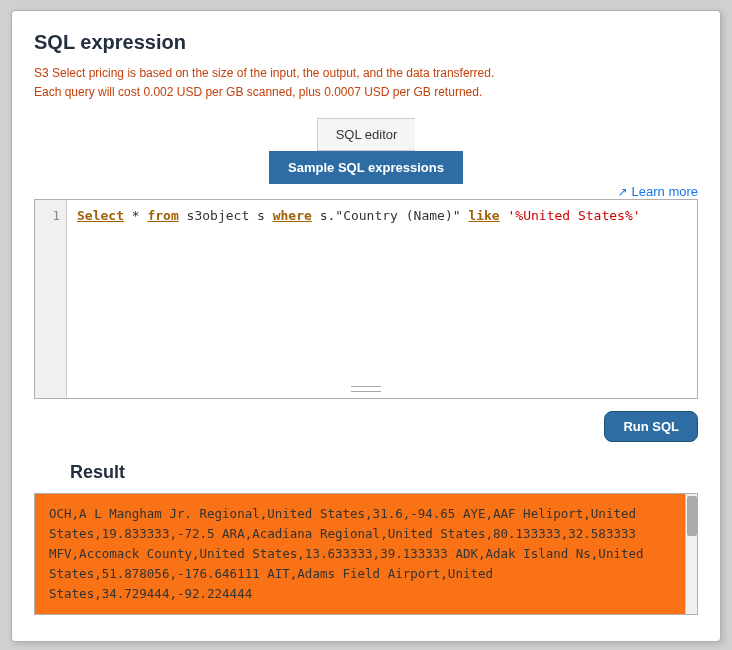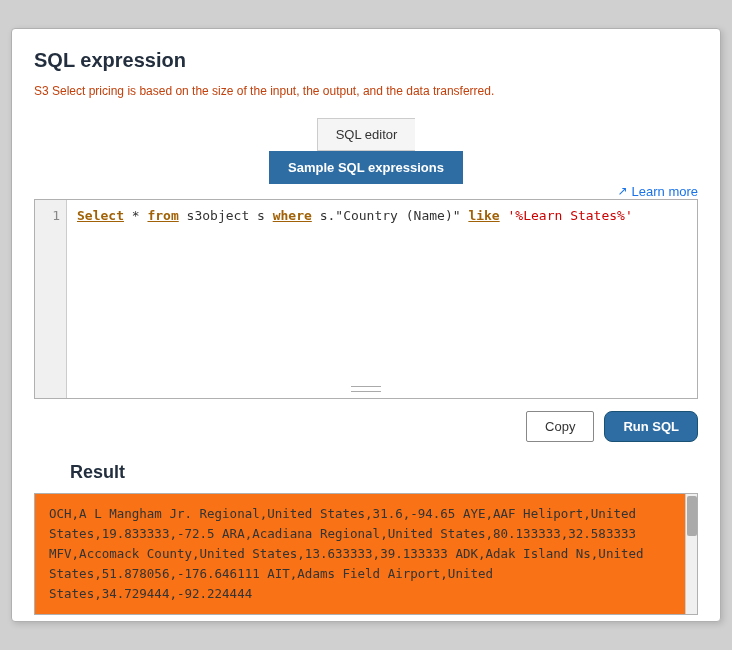--- a/index.html
+++ b/index.html
@@ -10,21 +10,21 @@
       justify-content: center;
       align-items: center;
       min-height: 100vh;
       padding: 10px;
     }
     .card {
       background: #ffffff;
       border: 1px solid #b0b0b0;
       border-radius: 4px;
       width: 710px;
-      padding: 20px 22px 6px 22px;
+      padding: 20px 22px 26px 22px;
       box-shadow: 2px 2px 6px rgba(0,0,0,0.15);
     }
     .section-title {
       font-size: 20px;
       font-weight: bold;
       color: #232f3e;
       margin-bottom: 10px;
     }
     .description {
       font-size: 12px;
@@ -184,44 +184,44 @@
       overflow: hidden;
     }
   </style>
 </head>
 <body>
 
 <div class="card">
   <div class="section-title">SQL expression</div>
   <div class="description">
     <span>S3 Select pricing is based on the size of the input, the output, and the data transferred.</span><br>
+    <span>Each query will cost 0.002 USD per GB scanned, plus 0.0007 USD per GB returned.</span>
   </div>
 
   <div class="tabs-row">
     <div class="tab">SQL editor</div>
     <div class="tab active">Sample SQL expressions</div>
     <a class="learn-more-link" href="#">
       <span class="ext-icon">↗</span>
       <span>Learn more</span>
     </a>
   </div>
 
   <div class="editor-container">
     <div class="line-numbers">
       <span>1</span>
     </div>
-    <div class="editor-content"><span class="sql-keyword">Select</span><span class="sql-identifier"> * </span><span class="sql-keyword">from</span><span class="sql-identifier"> s3object s </span><span class="sql-keyword">where</span><span class="sql-identifier"> s."Country (Name)" </span><span class="sql-keyword">like</span><span class="sql-string"> '%Learn States%'</span></div>
+    <div class="editor-content"><span class="sql-keyword">Select</span><span class="sql-identifier"> * </span><span class="sql-keyword">from</span><span class="sql-identifier"> s3object s </span><span class="sql-keyword">where</span><span class="sql-identifier"> s."Country (Name)" </span><span class="sql-keyword">like</span><span class="sql-string"> '%United States%'</span></div>
     <div class="editor-resize-handle">
       <span></span>
       <span></span>
     </div>
   </div>
 
   <div class="action-row">
-    <button class="btn-copy">Copy</button>
     <button class="btn-run-sql">Run SQL</button>
   </div>
 
   <div class="result-title">Result</div>
   <div class="result-container">
     <div class="result-text" id="result-rows">OCH,A L Mangham Jr. Regional,United States,31.6,-94.65
 AYE,AAF Heliport,United States,19.833333,-72.5
 ARA,Acadiana Regional,United States,80.133333,32.583333
 MFV,Accomack County,United States,13.633333,39.133333
 ADK,Adak Island Ns,United States,51.878056,-176.646111

